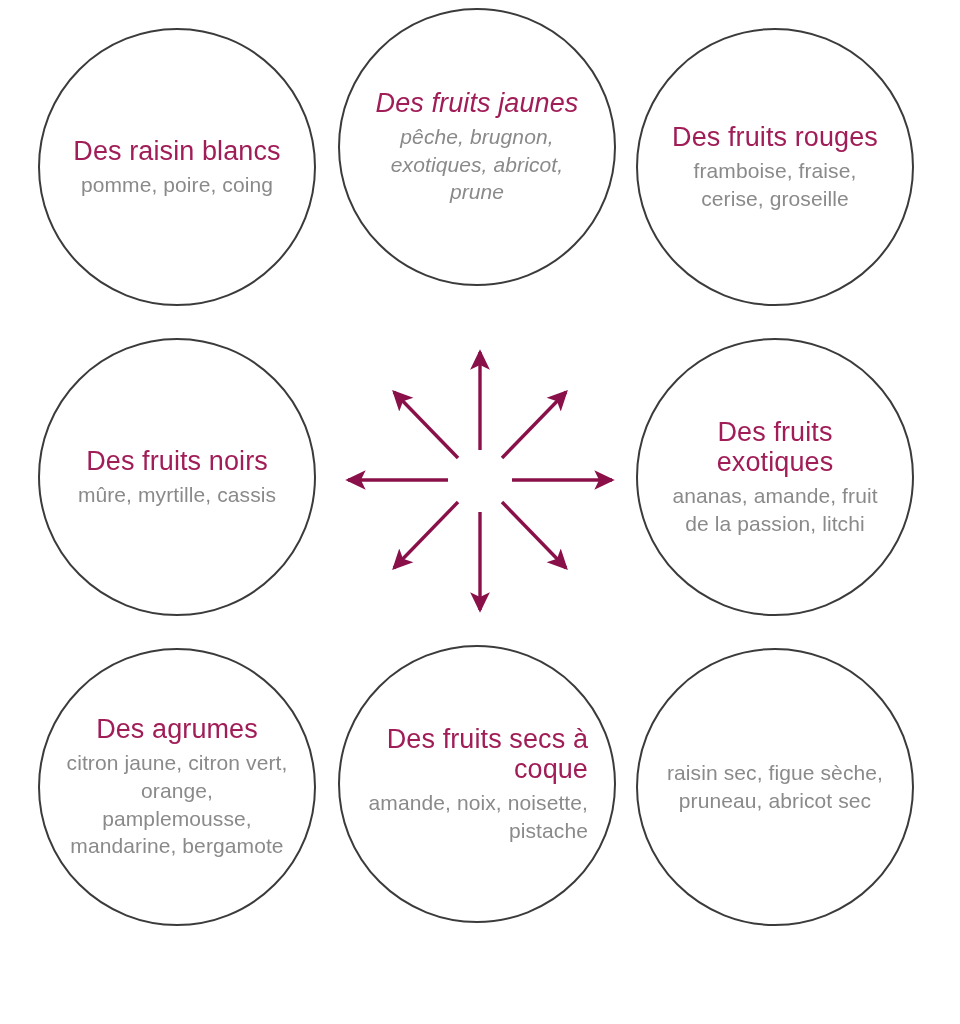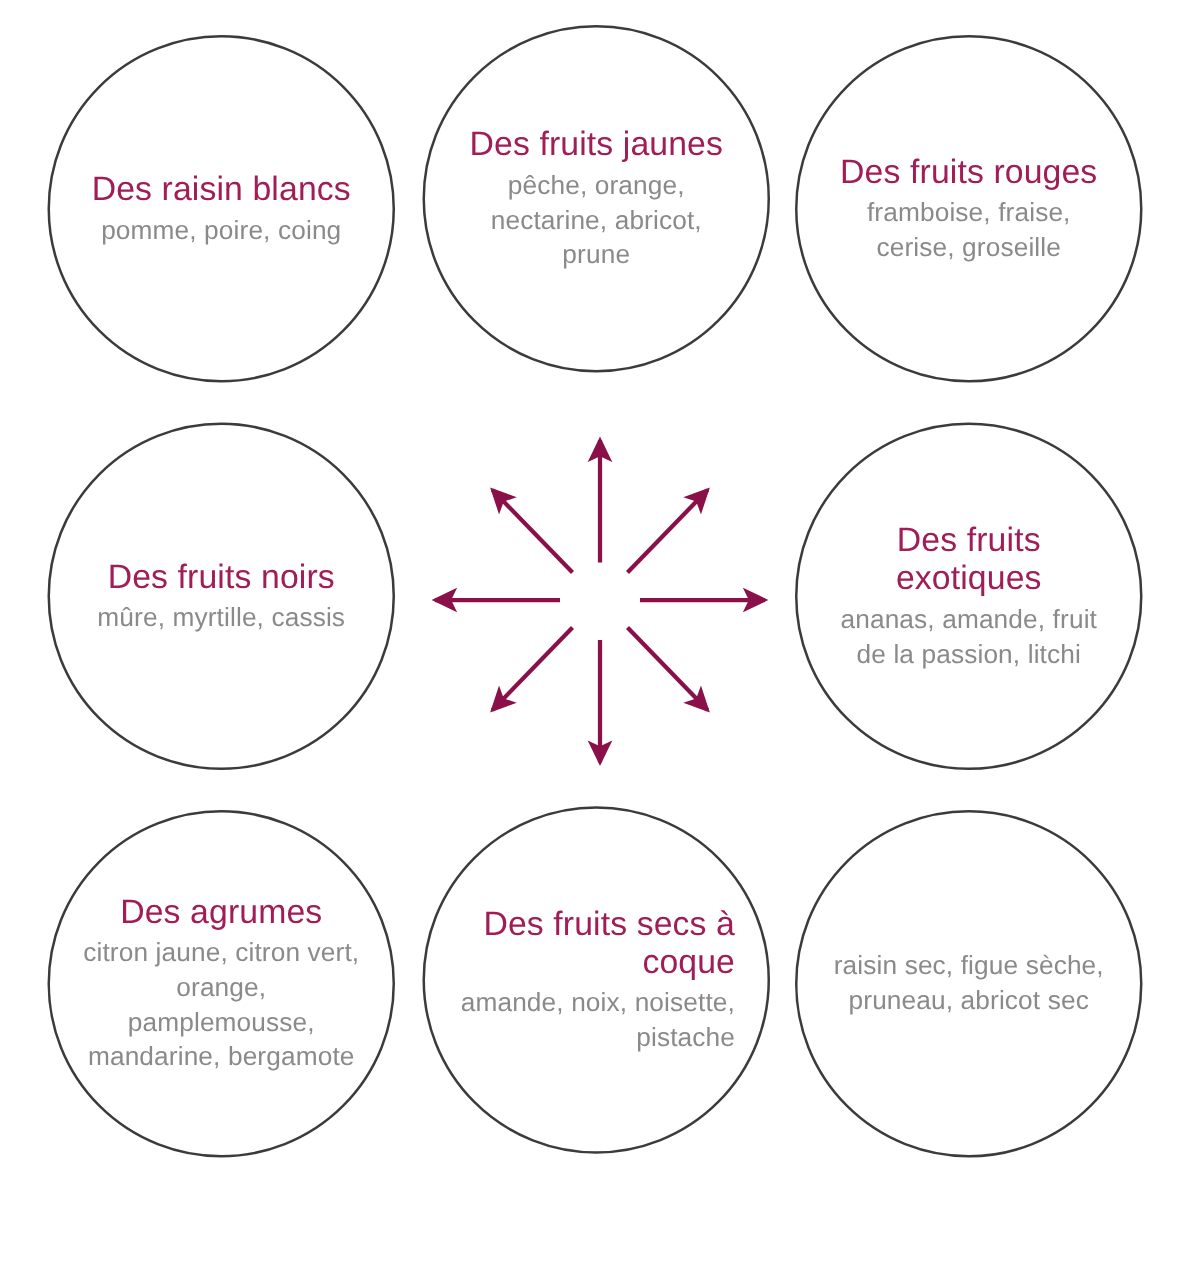--- a/index.html
+++ b/index.html
@@ -40,21 +40,21 @@
   }
   .bubble-items {
     color: #8a8a8a;
     font-size: 21px;
     line-height: 1.32;
     letter-spacing: 0.1px;
   }
 
   
   #bubble-0 { left: 38px;  top: 28px;  width: 278px; height: 278px; }
-  #bubble-1 { left: 338px; top: 20px;  width: 278px; height: 278px; }
+  #bubble-1 { left: 338px; top: 8px;  width: 278px; height: 278px; font-style: italic; }
   #bubble-2 { left: 636px; top: 28px;  width: 278px; height: 278px; }
   
   #bubble-3 { left: 38px;  top: 338px; width: 278px; height: 278px; text-align: right; }
   #bubble-4 { left: 636px; top: 338px; width: 278px; height: 278px; align-items: flex-end; }
   
   #bubble-5 { left: 38px;  top: 648px; width: 278px; height: 278px; }
   #bubble-6 { left: 338px; top: 645px; width: 278px; height: 278px; text-align: right; }
   #bubble-7 { left: 636px; top: 648px; width: 278px; height: 278px; }
 
   #arrows {
@@ -70,21 +70,21 @@
 
 <div id="diagram">
 
   <div class="bubble" id="bubble-0">
     <div class="bubble-title">Des raisin blancs</div>
     <div class="bubble-items">pomme, poire, coing</div>
   </div>
 
   <div class="bubble" id="bubble-1">
     <div class="bubble-title">Des fruits jaunes</div>
-    <div class="bubble-items">pêche, orange, nectarine, abricot, prune</div>
+    <div class="bubble-items">pêche, brugnon, exotiques, abricot, prune</div>
   </div>
 
   <div class="bubble" id="bubble-2">
     <div class="bubble-title">Des fruits rouges</div>
     <div class="bubble-items">framboise, fraise, cerise, groseille</div>
   </div>
 
   <div class="bubble" id="bubble-3">
     <div class="bubble-title">Des fruits noirs</div>
     <div class="bubble-items">mûre, myrtille, cassis</div>

